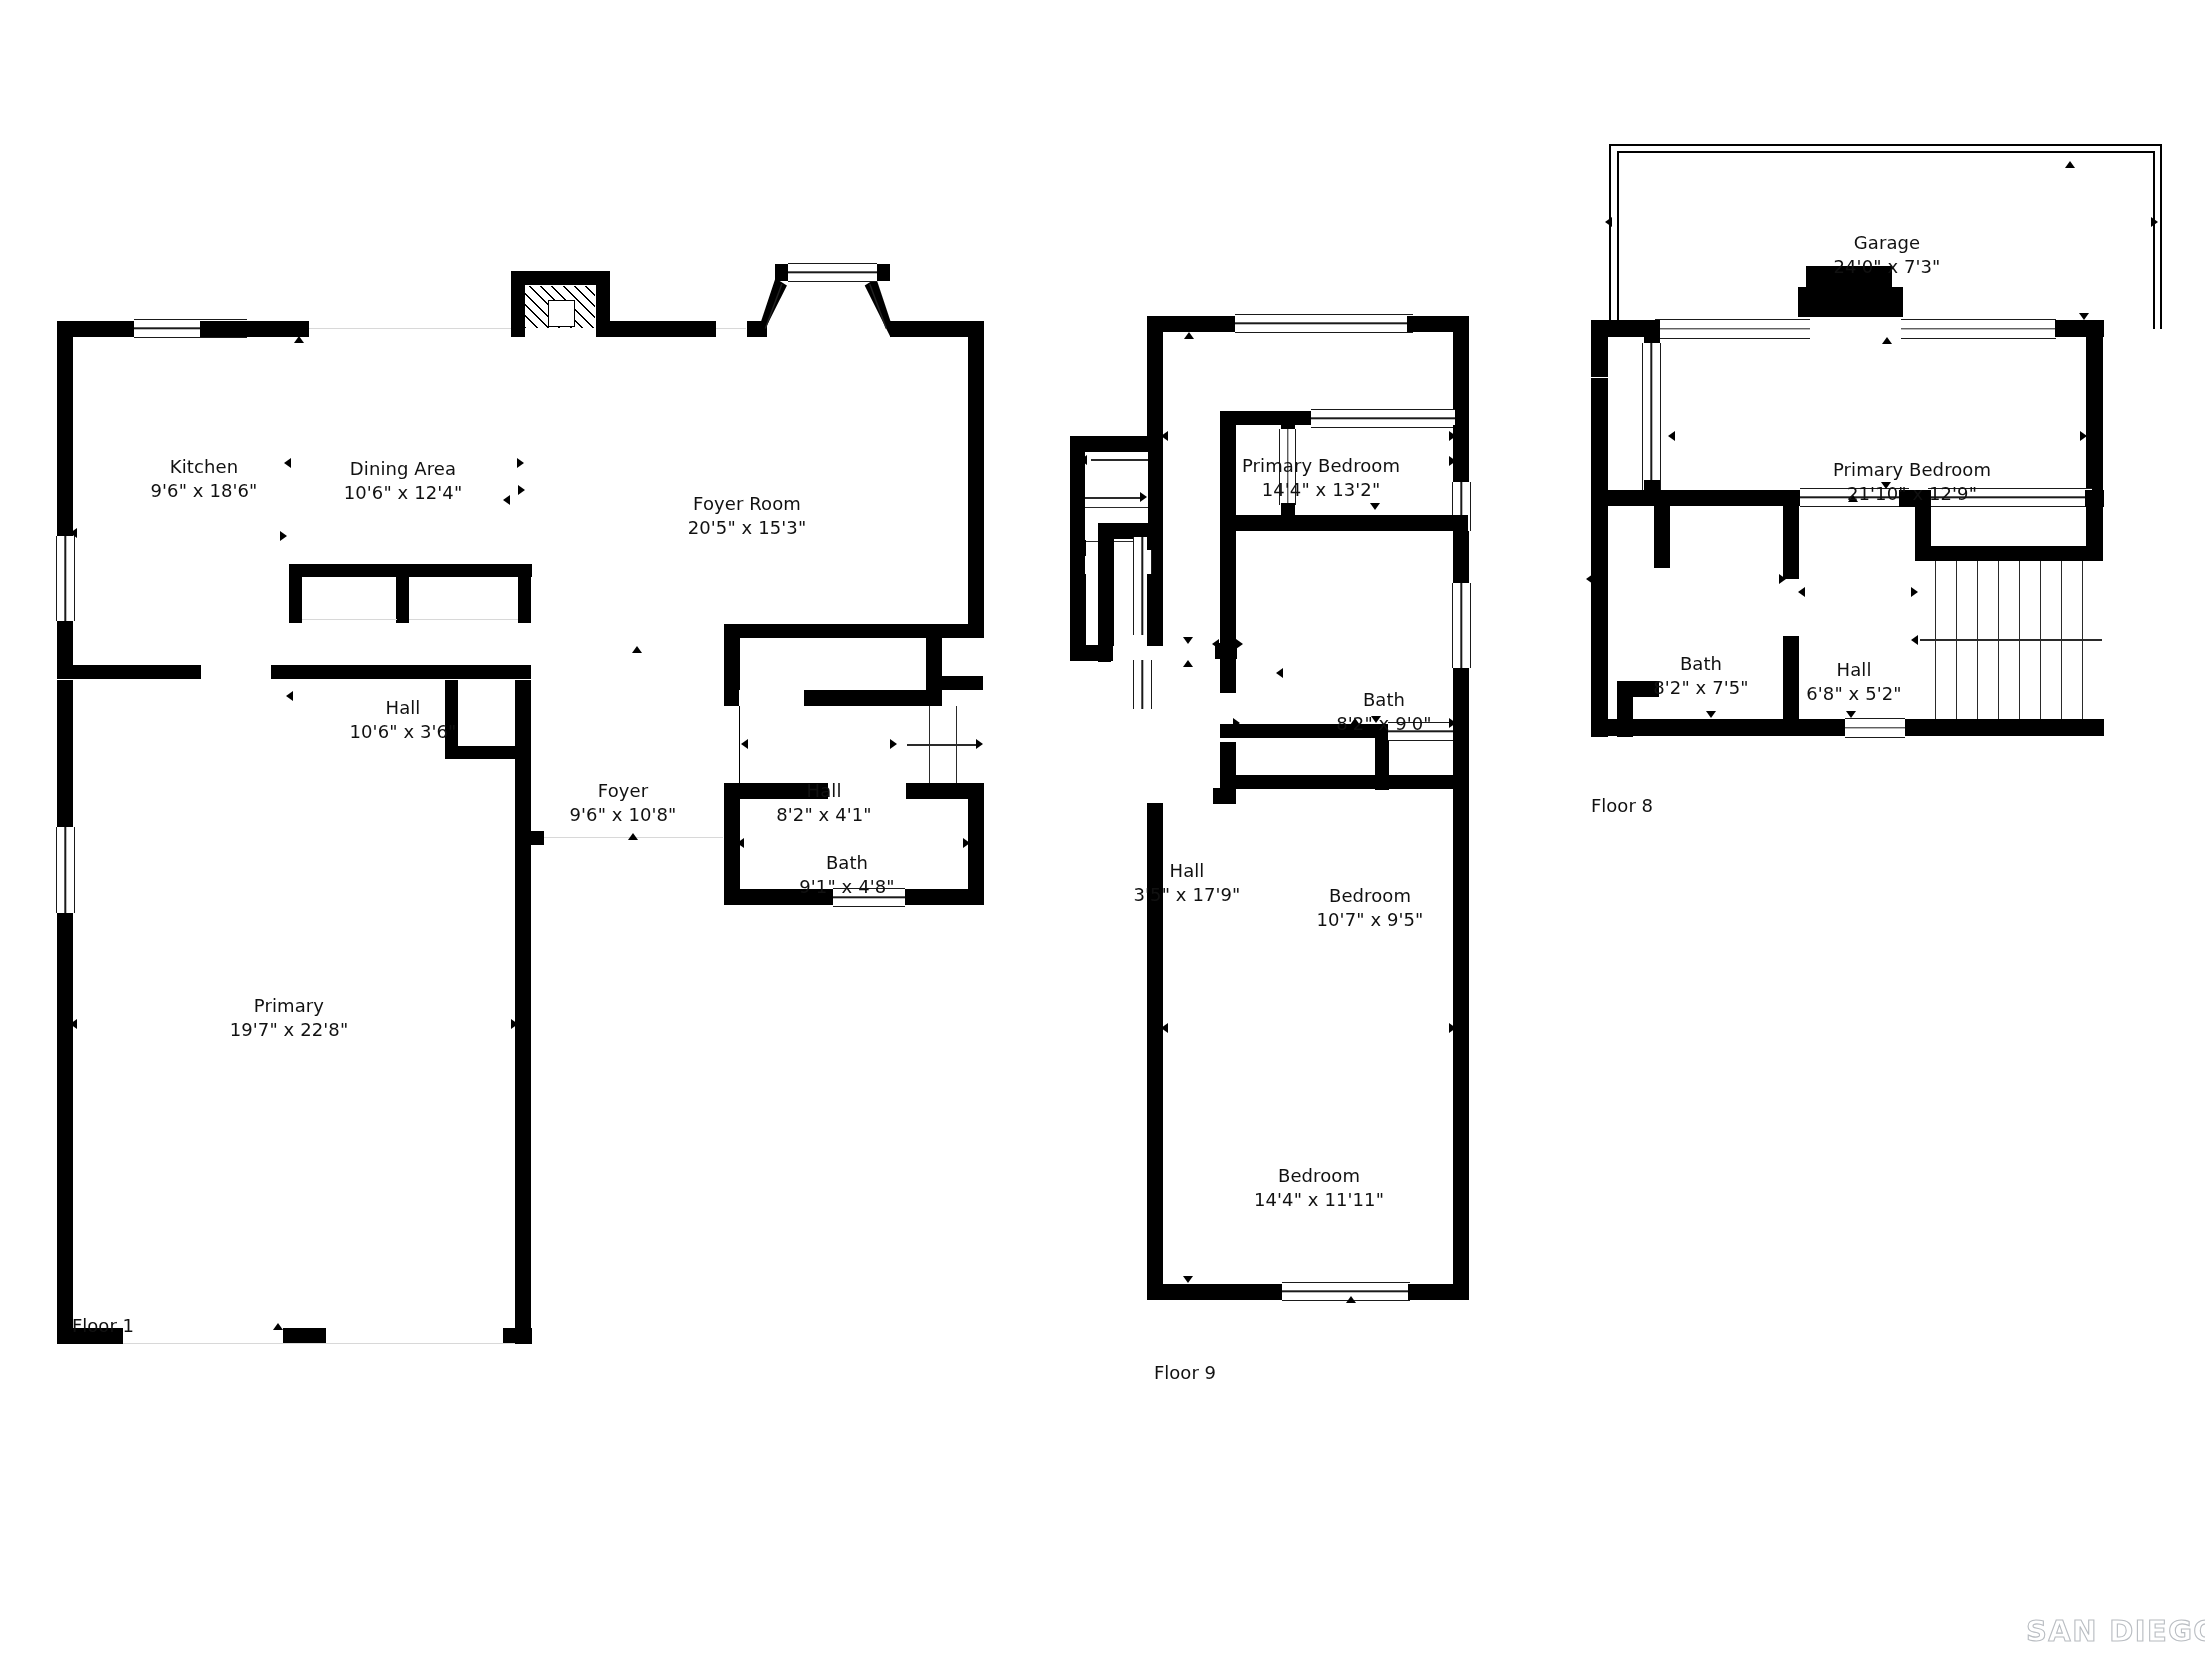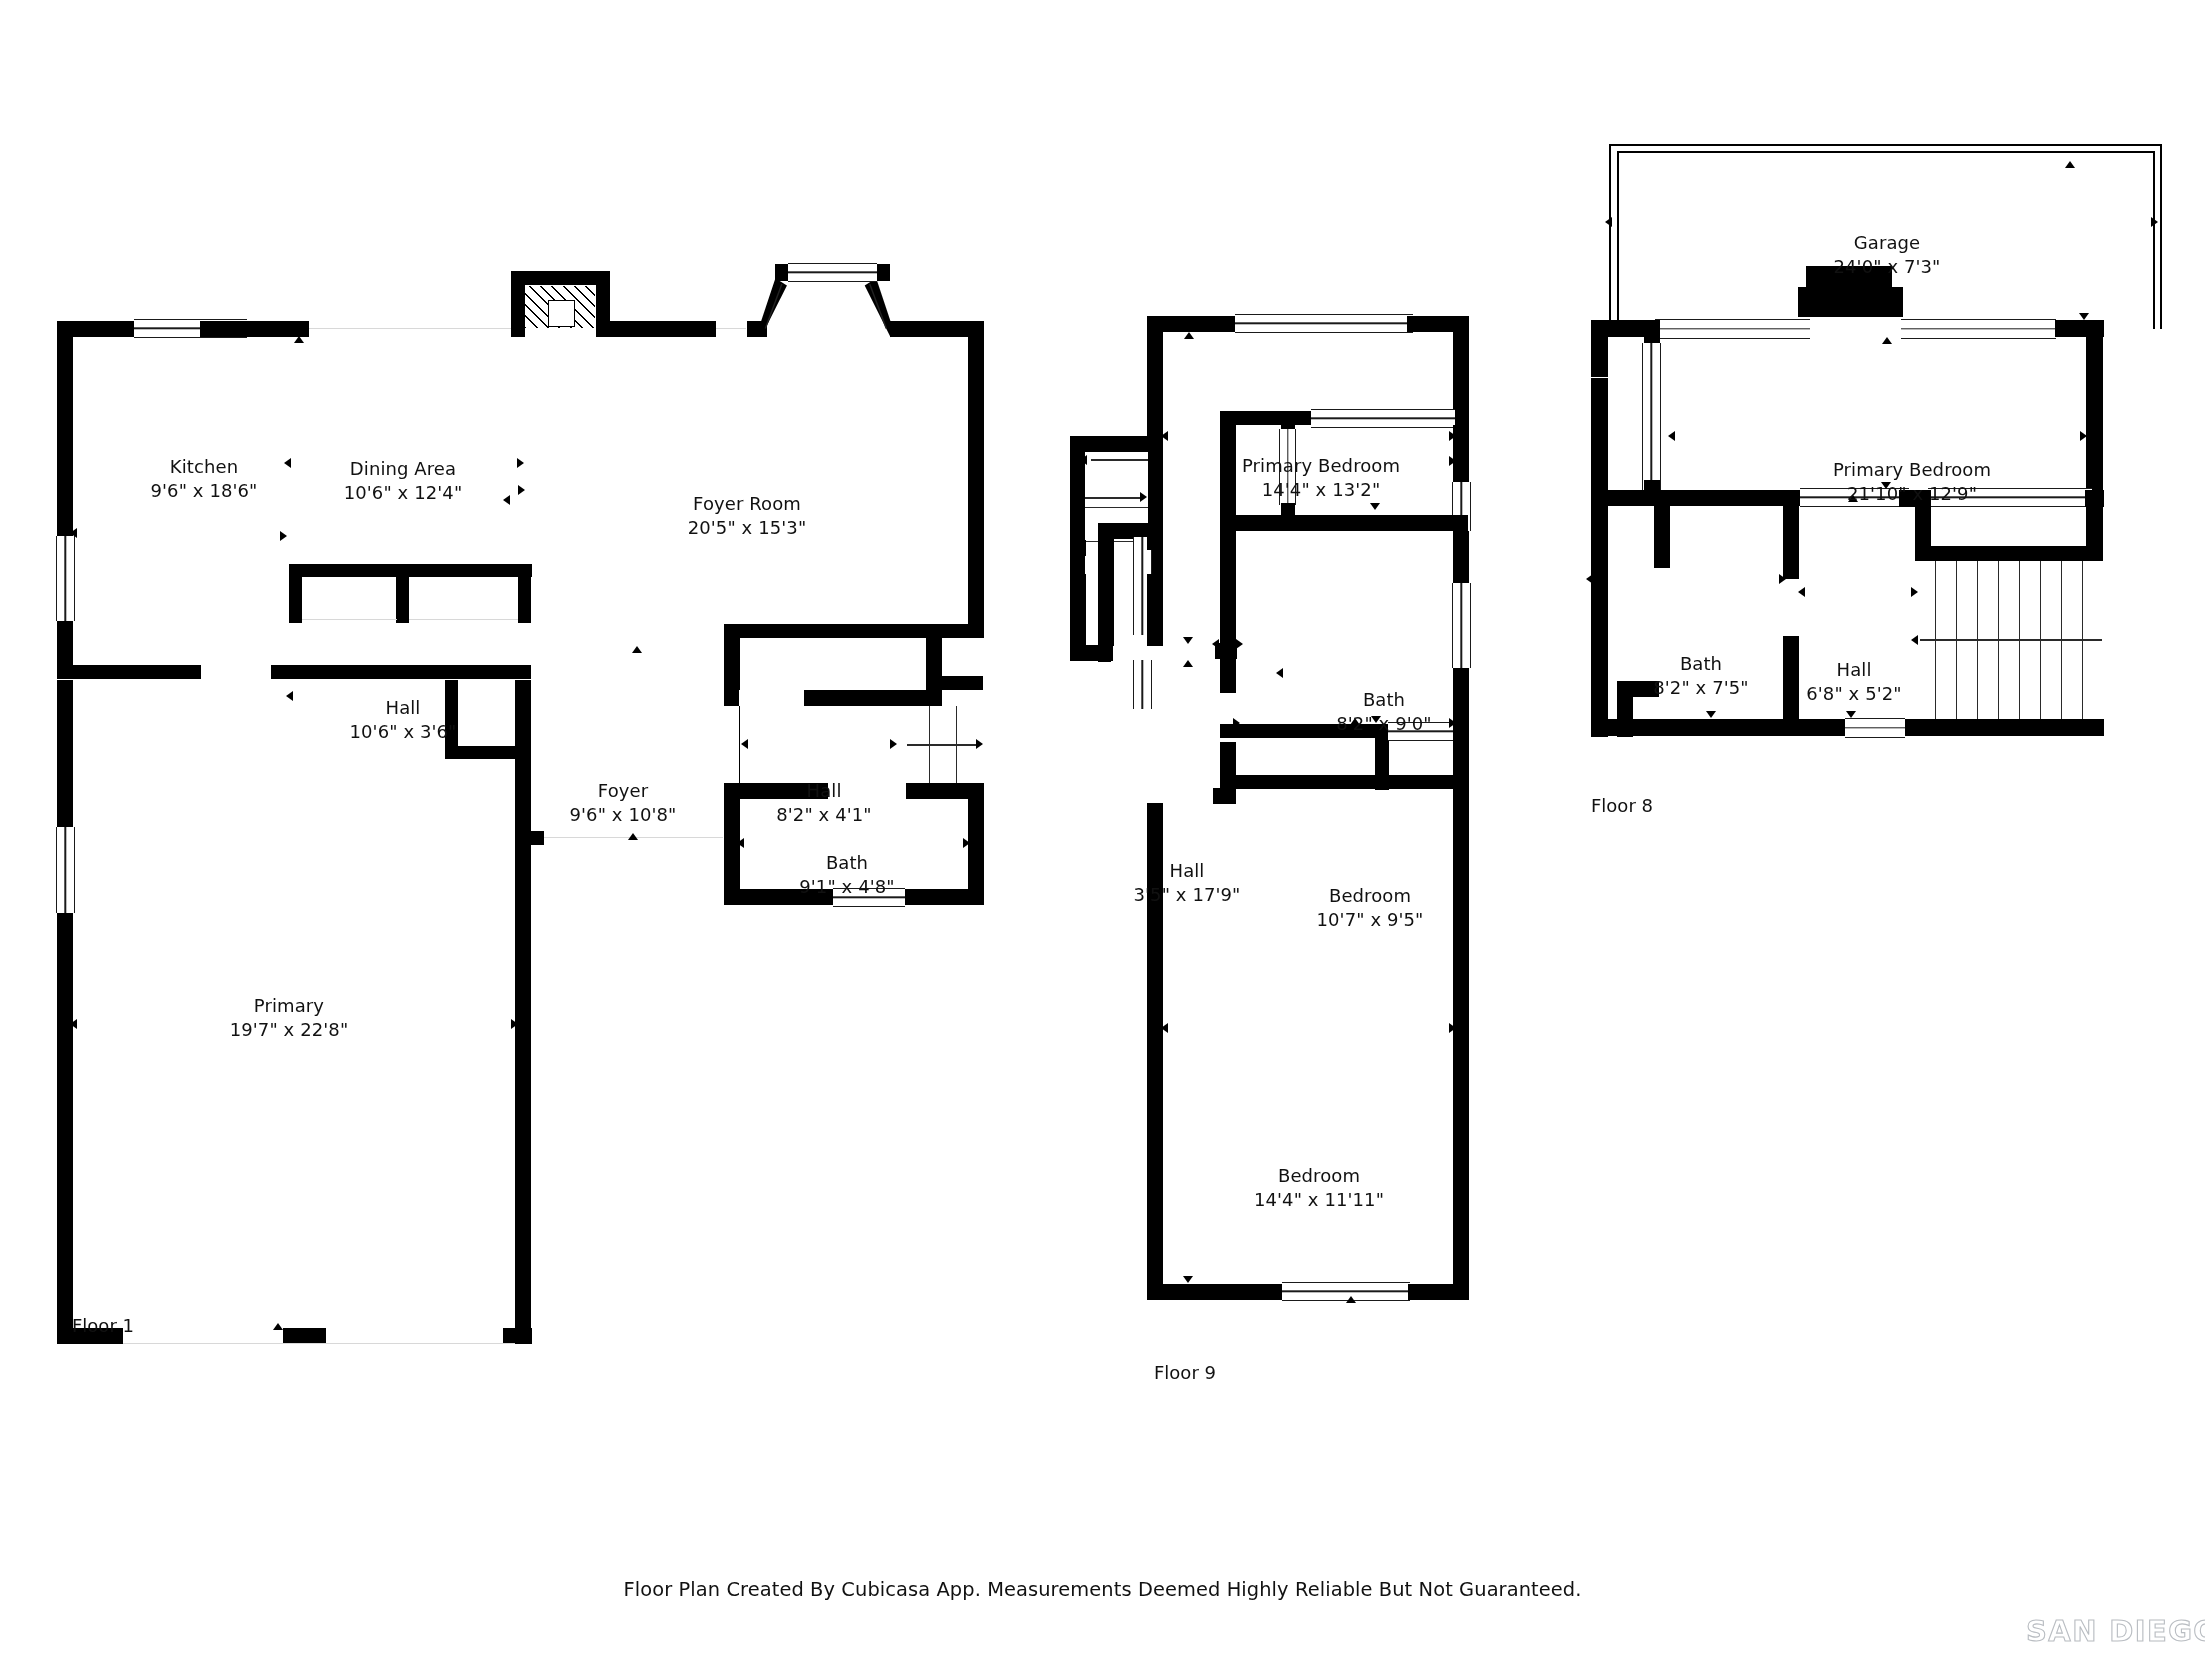--- a/index.html
+++ b/index.html
@@ -522,20 +522,19 @@
       <span class="dim">8'2" x 7'5"</span>
     </div>
     <div class="rlabel" style="left:1854px; top:658px;">
       <span class="nm">Hall</span>
       <span class="dim">6'8" x 5'2"</span>
     </div>
 
     <div class="floorlabel" style="left:1591px; top:795px;">Floor 8</div>
   </div>
 
-  <div class="footer" style="top:1578px;">Floor Plan Created By Cubicasa App. Measurements Deemed Highly Reliable But Not Guaranteed.</div>
 
   <div class="watermark" style="left:2026px; top:1614px;">
     <span>SAN DIEGO</span>
   </div>
 
 </div>
 
 
 </body></html>

